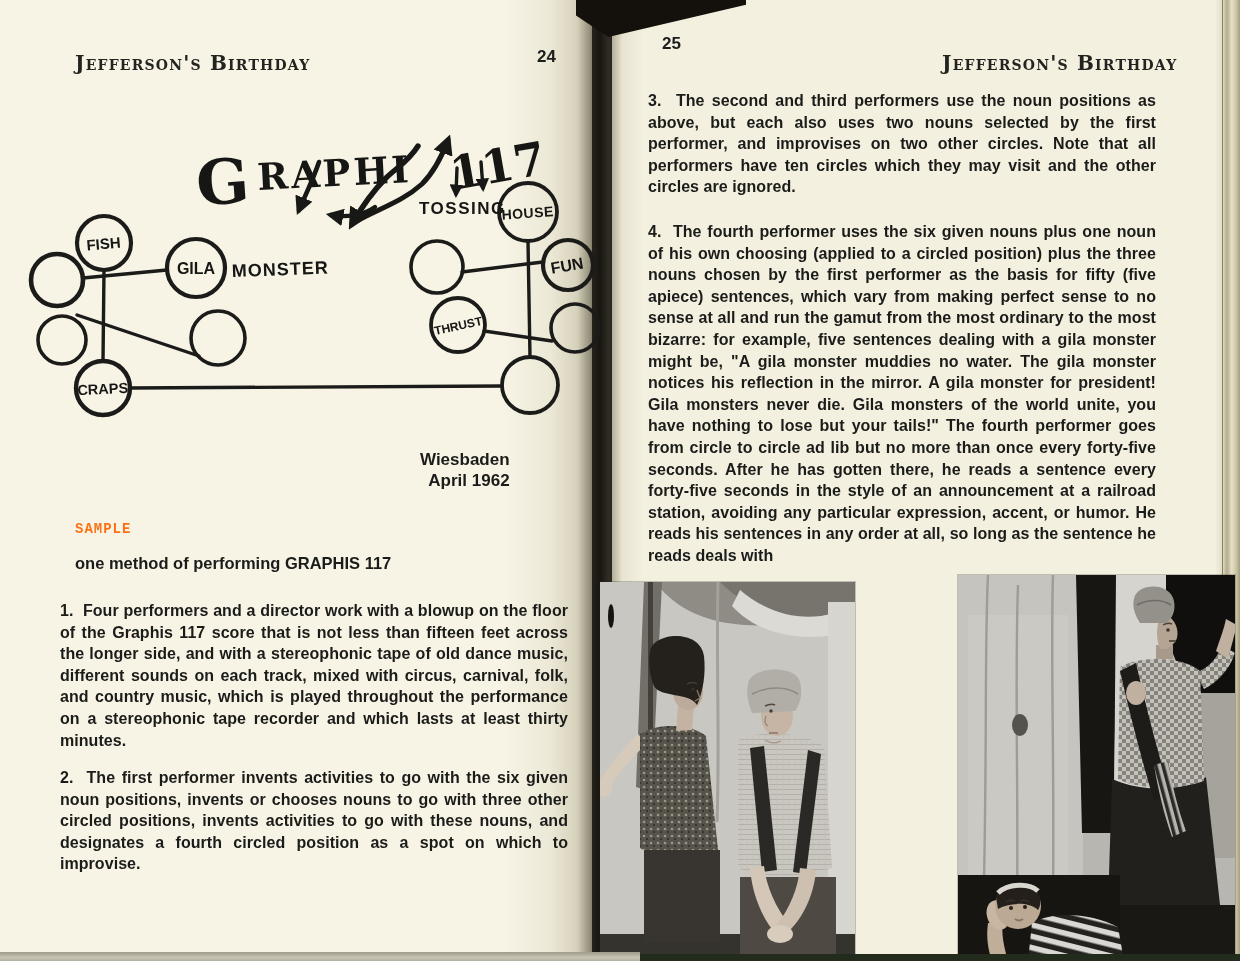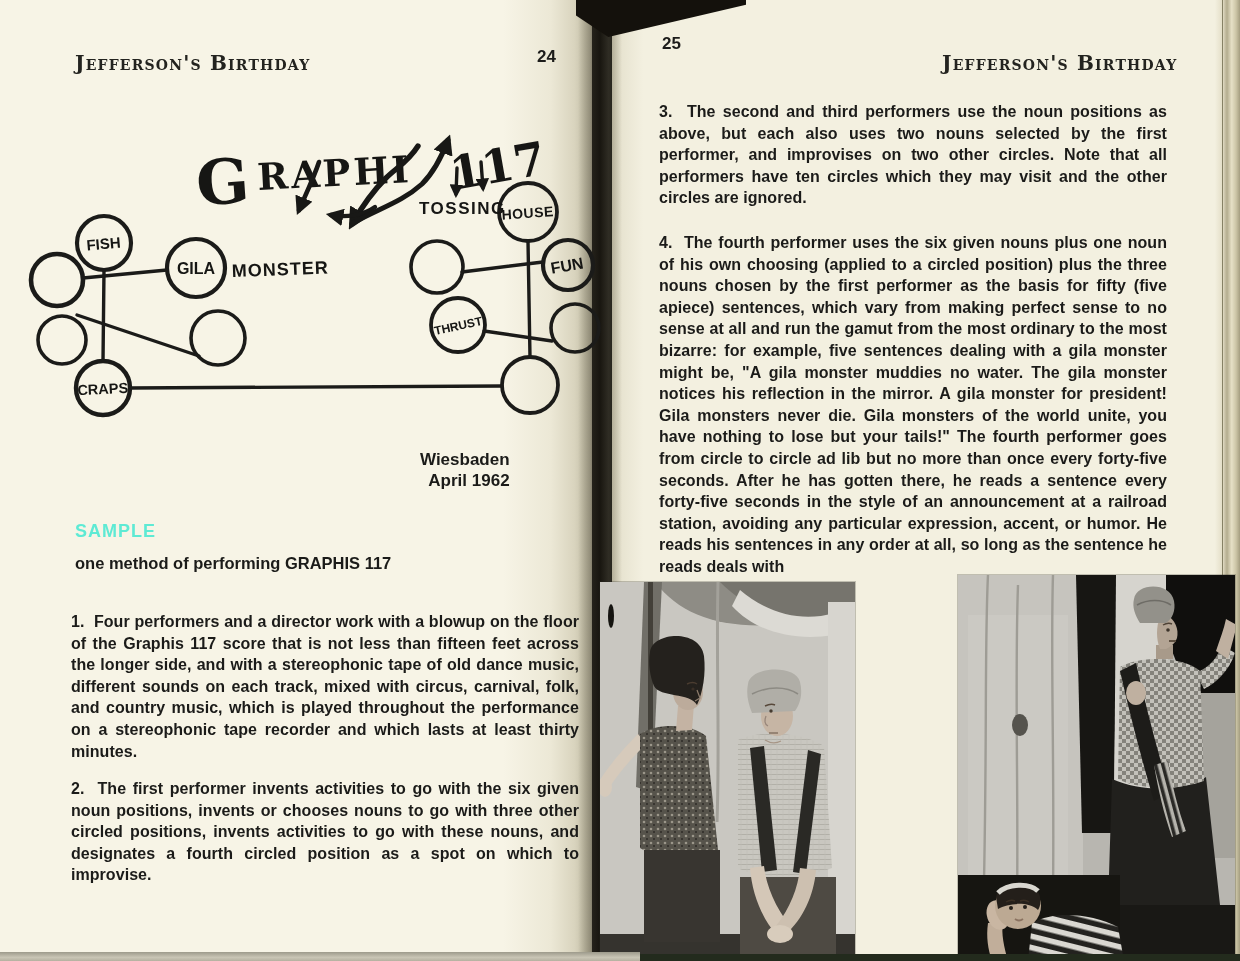--- a/index.html
+++ b/index.html
@@ -10,24 +10,24 @@
     background:linear-gradient(90deg,#f7f4e6 0%,#f7f4e6 85%,#ece8d6 93%,#d9d4be 97%,#b9b49c 100%);}
   .page-right{left:612px;width:628px;
     background:linear-gradient(90deg,#c9c4ae 0%,#e8e4d1 1.6%,#f3f0e0 5%,#f3f0e0 96%,#ded8bf 97.6%,#eee8cf 98.7%,#b5ae92 100%);}
   .gutter{position:absolute;left:578px;top:0;width:44px;height:961px;pointer-events:none;
     background:linear-gradient(90deg,rgba(80,75,60,0) 0%,rgba(80,75,60,.38) 28%,rgba(28,25,18,.74) 50%,rgba(118,112,92,.32) 70%,rgba(140,134,112,0) 100%);}
   .top-wedge{position:absolute;left:576px;top:0;width:170px;height:37px;background:#14110c;
     clip-path:polygon(0 0,100% 0,100% 13%,19% 100%,0 42%);}
   .running-head{position:absolute;font-family:"DejaVu Serif",serif;font-weight:bold;
     font-variant:small-caps;font-size:20px;letter-spacing:1.2px;color:#23231f;white-space:nowrap;}
   .page-num{position:absolute;font-size:17px;font-weight:bold;color:#1c1c1a;}
-  .body-text{position:absolute;width:508px;margin:11px;font-size:16px;line-height:21.6px;
+  .body-text{position:absolute;width:508px;margin:0;font-size:16px;line-height:21.6px;
     font-weight:bold;color:#1b1b19;text-align:justify;letter-spacing:.05px;}
   .caption{position:absolute;font-size:17px;line-height:21px;font-weight:bold;color:#1b1b19;}
-  .sample-label{position:absolute;font-size:18px;font-weight:bold;letter-spacing:1px;color:#5eead4;}
+  .sample-label{position:absolute;font-size:14px;font-weight:bold;letter-spacing:1px;color:#f97316;font-family:Liberation Mono, monospace;}
   .method-line{position:absolute;font-size:16.5px;font-weight:bold;color:#1b1b19;}
   .diagram-svg{position:absolute;left:20px;top:110px;width:600px;height:350px;}
   .photo{position:absolute;box-shadow:0 0 0 1px rgba(40,38,30,.25);}
   .fore-edge-right{position:absolute;left:1222px;top:0;width:18px;height:961px;
     background:linear-gradient(90deg,rgba(0,0,0,0) 0%,#b3ac8e 22%,#e6e0c6 48%,#cdc6a7 72%,#9a9376 100%);
     border-left:1px solid rgba(90,85,60,.35);}
   .bottom-strip-left{position:absolute;left:0;top:952px;width:640px;height:9px;
     background:linear-gradient(180deg,#9d9a8b 0%,#c9c5b5 60%,#b5b1a0 100%);}
   .bottom-strip-right{position:absolute;left:640px;top:954px;width:600px;height:7px;
     background:#232b1d;z-index:5;}

